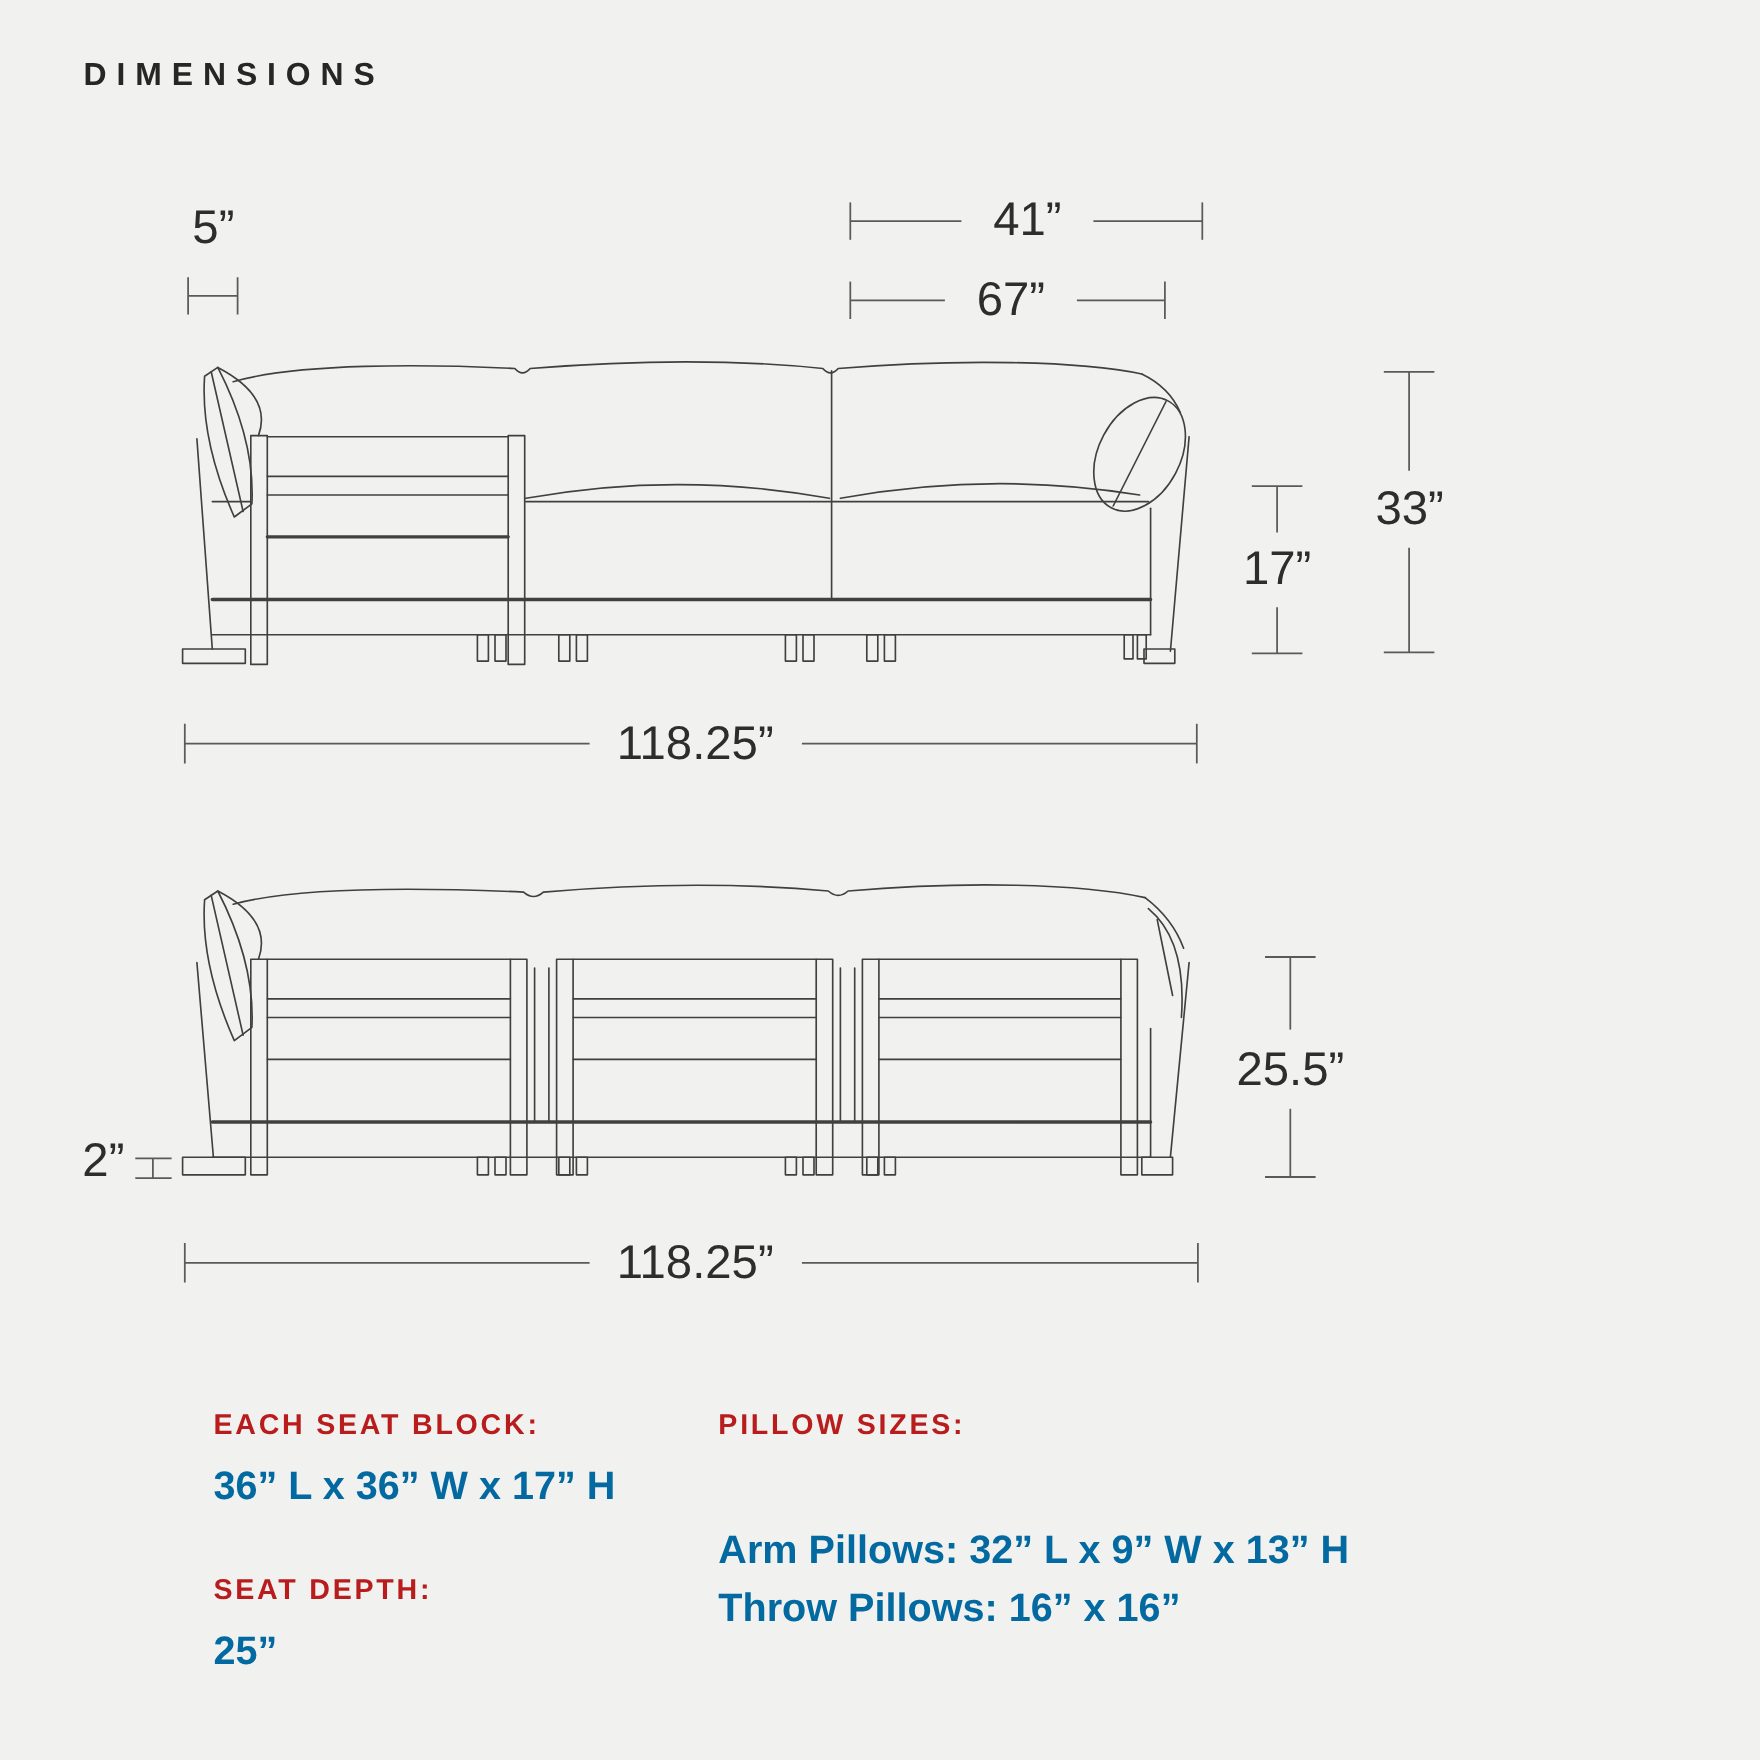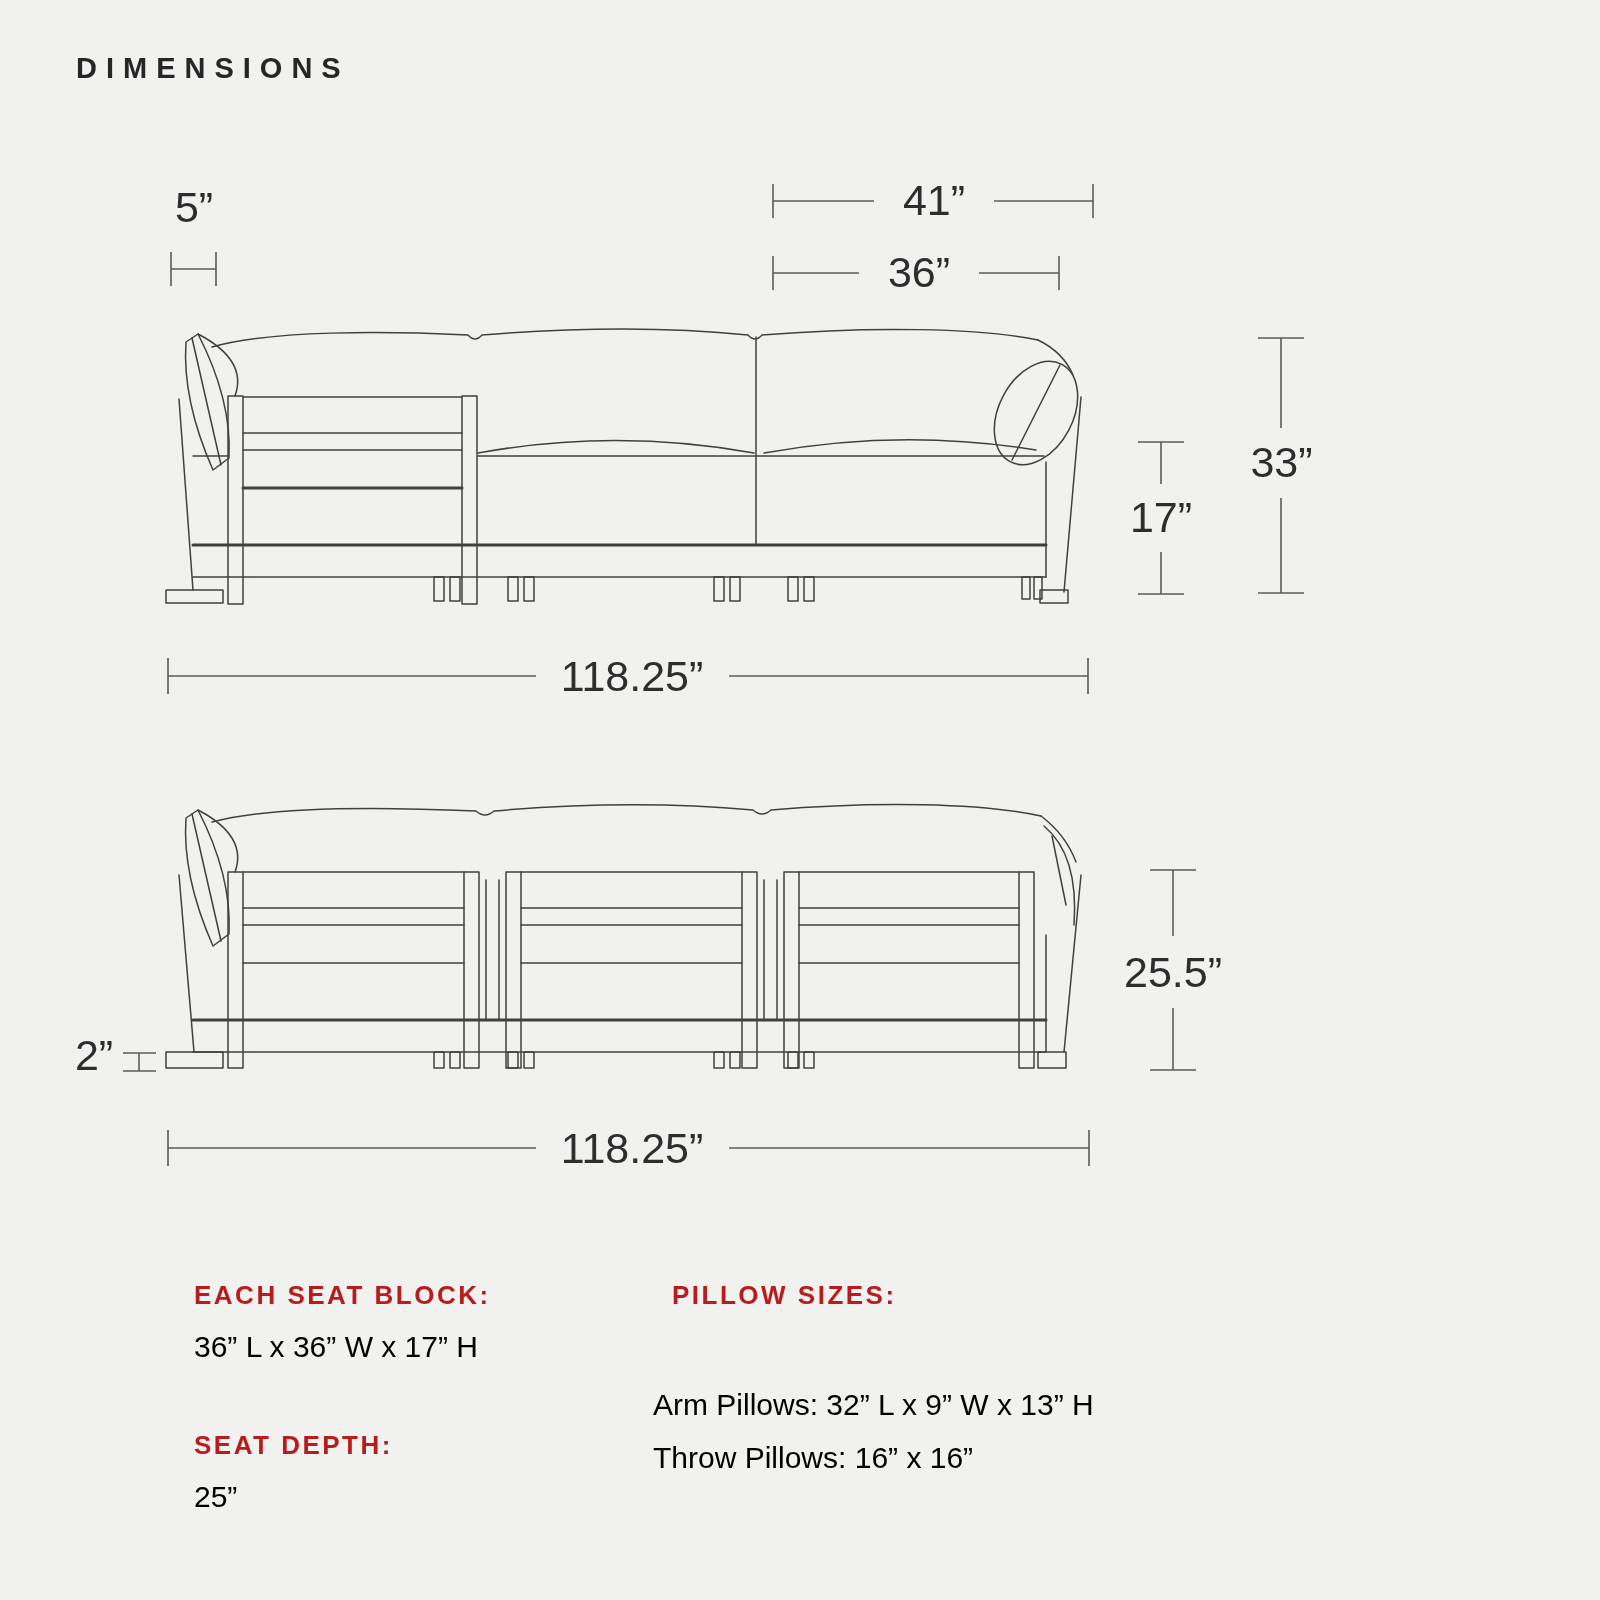--- a/index.html
+++ b/index.html
@@ -20,22 +20,22 @@
   .dim-label{
     position:absolute;height:56px;line-height:56px;
     font-size:43px;font-weight:400;color:#2d2d2d;
     text-align:center;white-space:nowrap;
   }
   .spec-heading{
     position:absolute;font-size:26px;font-weight:bold;
     letter-spacing:2.5px;color:#b91c1c;white-space:nowrap;
   }
   .spec-value{
-    position:absolute;font-size:30px;font-weight:400;
-    color:#000000;white-space:nowrap;
+    position:absolute;font-size:36px;font-weight:700;
+    color:#0369a1;white-space:nowrap;
   }
 </style>
 </head>
 <body>
 
 <div class="canvas">
 
   <div class="page-title">DIMENSIONS</div>
 
   <svg class="diagram" width="1600" height="1600" viewBox="0 0 1600 1600">
@@ -198,37 +198,37 @@
         <path d="M152,1148 L520,1148"></path>
           <path d="M713,1148 L1073,1148"></path>
       </g>
     </g>
   </svg>
 
   <div class="dim-label" style="left:148px;top:179px;width:60px;">5”</div>
 
   <div class="dim-label" style="left:858px;top:172px;width:120px;">41”</div>
 
-  <div class="dim-label" style="left:843px;top:244px;width:120px;">36”</div>
+  <div class="dim-label" style="left:843px;top:244px;width:120px;">67”</div>
 
   <div class="dim-label" style="left:1095px;top:489px;width:100px;">17”</div>
 
   <div class="dim-label" style="left:1213px;top:434px;width:105px;">33”</div>
 
   <div class="dim-label" style="left:526px;top:648px;width:180px;">118.25”</div>
 
   <div class="dim-label" style="left:1092px;top:944px;width:130px;">25.5”</div>
 
   <div class="dim-label" style="left:48px;top:1027px;width:60px;">2”</div>
 
   <div class="dim-label" style="left:526px;top:1120px;width:180px;">118.25”</div>
 
   <div class="spec-heading" style="left:178px;top:1280px;">EACH SEAT BLOCK:</div>
   <div class="spec-value" style="left:178px;top:1330px;">36” L x 36” W x 17” H</div>
 
   <div class="spec-heading" style="left:178px;top:1430px;">SEAT DEPTH:</div>
   <div class="spec-value" style="left:178px;top:1480px;">25”</div>
 
-  <div class="spec-heading" style="left:637px;top:1280px;margin-left:19px;">PILLOW SIZES:</div>
+  <div class="spec-heading" style="left:637px;top:1280px;">PILLOW SIZES:</div>
   <div class="spec-value" style="left:637px;top:1388px;">Arm Pillows: 32” L x 9” W x 13” H</div>
   <div class="spec-value" style="left:637px;top:1441px;text-align:right;">Throw Pillows: 16” x 16”</div>
 
 </div>
 
 </body></html>

